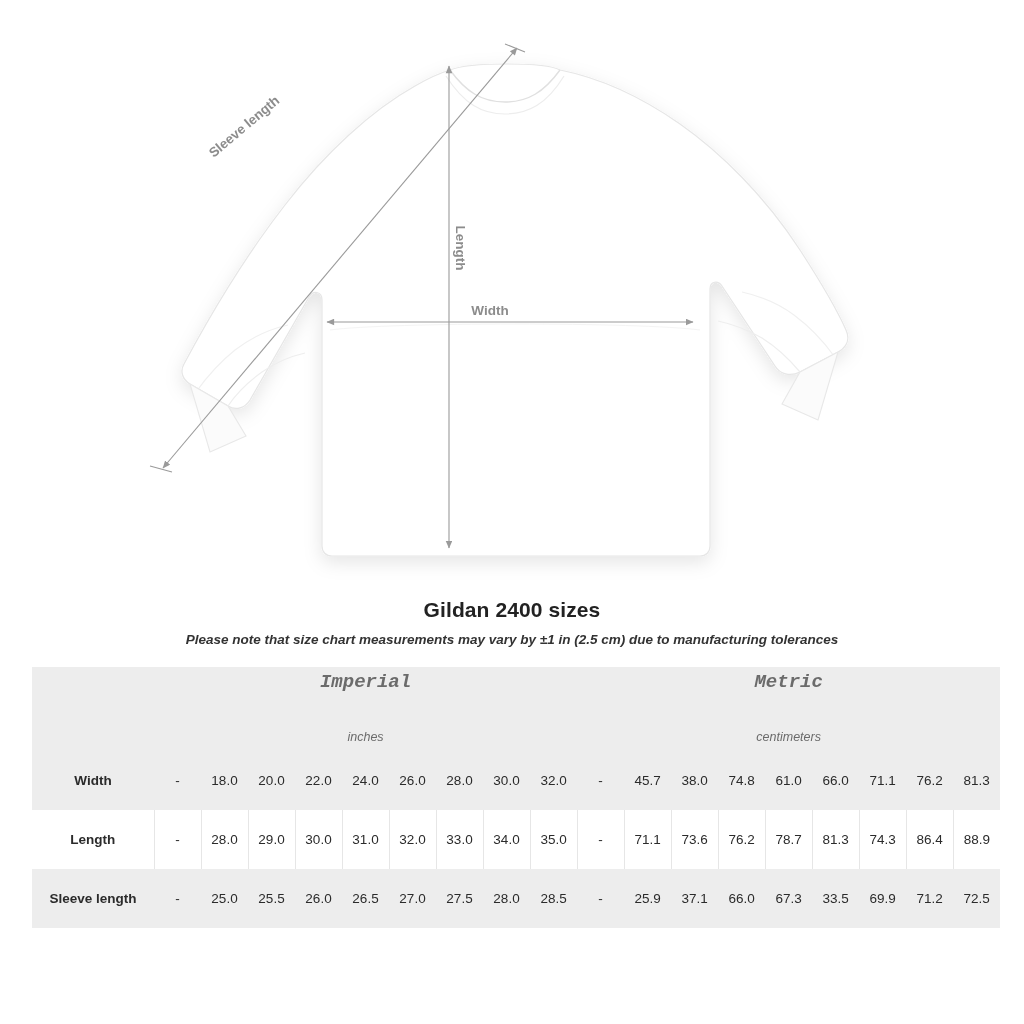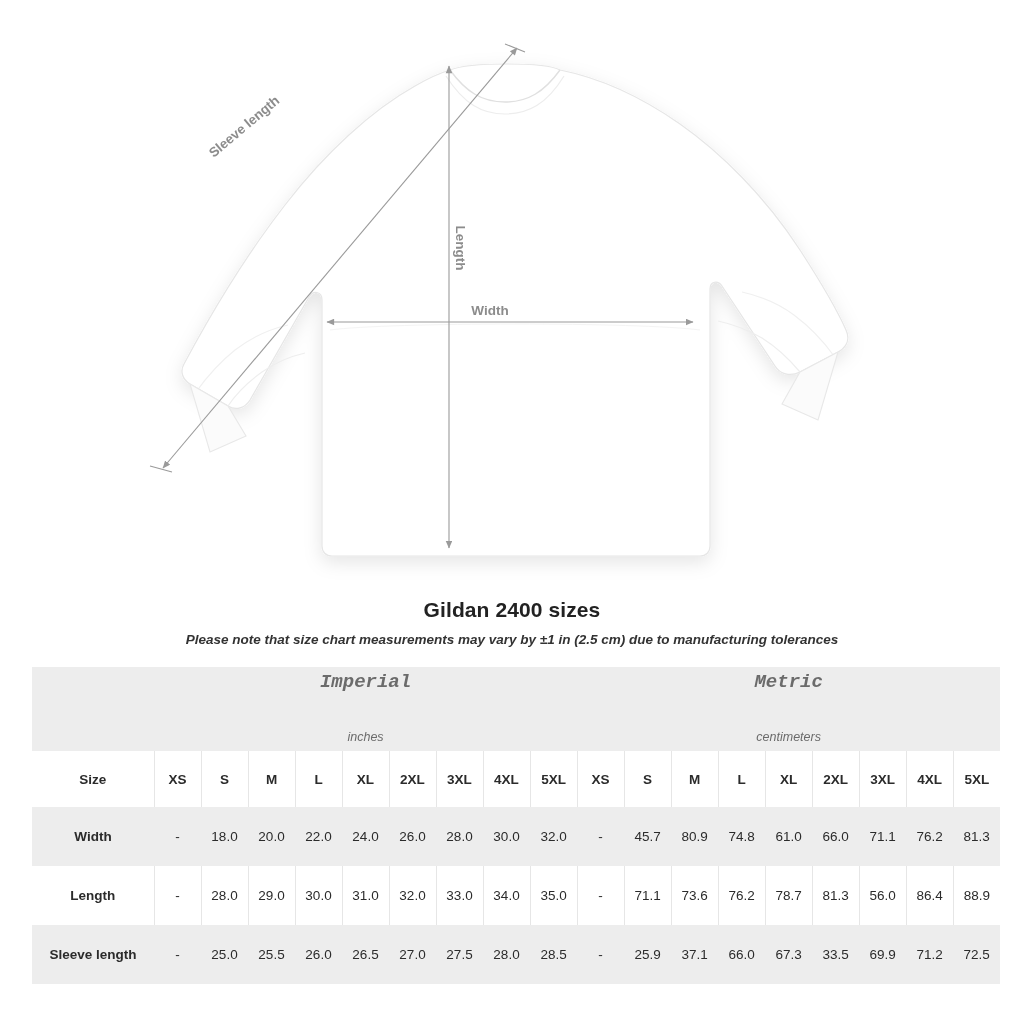--- a/index.html
+++ b/index.html
@@ -225,56 +225,35 @@
           <td colspan="9">
             <div class="unit-name">Imperial</div>
             <div class="unit-sub">inches</div>
           </td>
           <td colspan="9">
             <div class="unit-name">Metric</div>
             <div class="unit-sub">centimeters</div>
           </td>
         </tr>
 
-        <tr class="head-row">
-          <td class="rowlabel">Size</td>
-          <td class="colsep">XS</td>
-          <td class="colsep">S</td>
-          <td class="colsep">M</td>
-          <td class="colsep">L</td>
-          <td class="colsep">XL</td>
-          <td class="colsep">2XL</td>
-          <td class="colsep">3XL</td>
-          <td class="colsep">4XL</td>
-          <td class="colsep">5XL</td>
-          <td class="colsep">XS</td>
-          <td class="colsep">S</td>
-          <td class="colsep">M</td>
-          <td class="colsep">L</td>
-          <td class="colsep">XL</td>
-          <td class="colsep">2XL</td>
-          <td class="colsep">3XL</td>
-          <td class="colsep">4XL</td>
-          <td class="colsep">5XL</td>
-        </tr>
 
         <tr class="data-row alt">
           <td class="rowlabel">Width</td>
           <td class="colsep">-</td>
           <td class="colsep">18.0</td>
           <td class="colsep">20.0</td>
           <td class="colsep">22.0</td>
           <td class="colsep">24.0</td>
           <td class="colsep">26.0</td>
           <td class="colsep">28.0</td>
           <td class="colsep">30.0</td>
           <td class="colsep">32.0</td>
           <td class="colsep">-</td>
           <td class="colsep">45.7</td>
-          <td class="colsep">80.9</td>
+          <td class="colsep">38.0</td>
           <td class="colsep">74.8</td>
           <td class="colsep">61.0</td>
           <td class="colsep">66.0</td>
           <td class="colsep">71.1</td>
           <td class="colsep">76.2</td>
           <td class="colsep">81.3</td>
         </tr>
 
         <tr class="data-row">
           <td class="rowlabel">Length</td>
@@ -286,21 +265,21 @@
           <td class="colsep">32.0</td>
           <td class="colsep">33.0</td>
           <td class="colsep">34.0</td>
           <td class="colsep">35.0</td>
           <td class="colsep">-</td>
           <td class="colsep">71.1</td>
           <td class="colsep">73.6</td>
           <td class="colsep">76.2</td>
           <td class="colsep">78.7</td>
           <td class="colsep">81.3</td>
-          <td class="colsep">56.0</td>
+          <td class="colsep">74.3</td>
           <td class="colsep">86.4</td>
           <td class="colsep">88.9</td>
         </tr>
 
         <tr class="data-row alt">
           <td class="rowlabel">Sleeve length</td>
           <td class="colsep">-</td>
           <td class="colsep">25.0</td>
           <td class="colsep">25.5</td>
           <td class="colsep">26.0</td>

